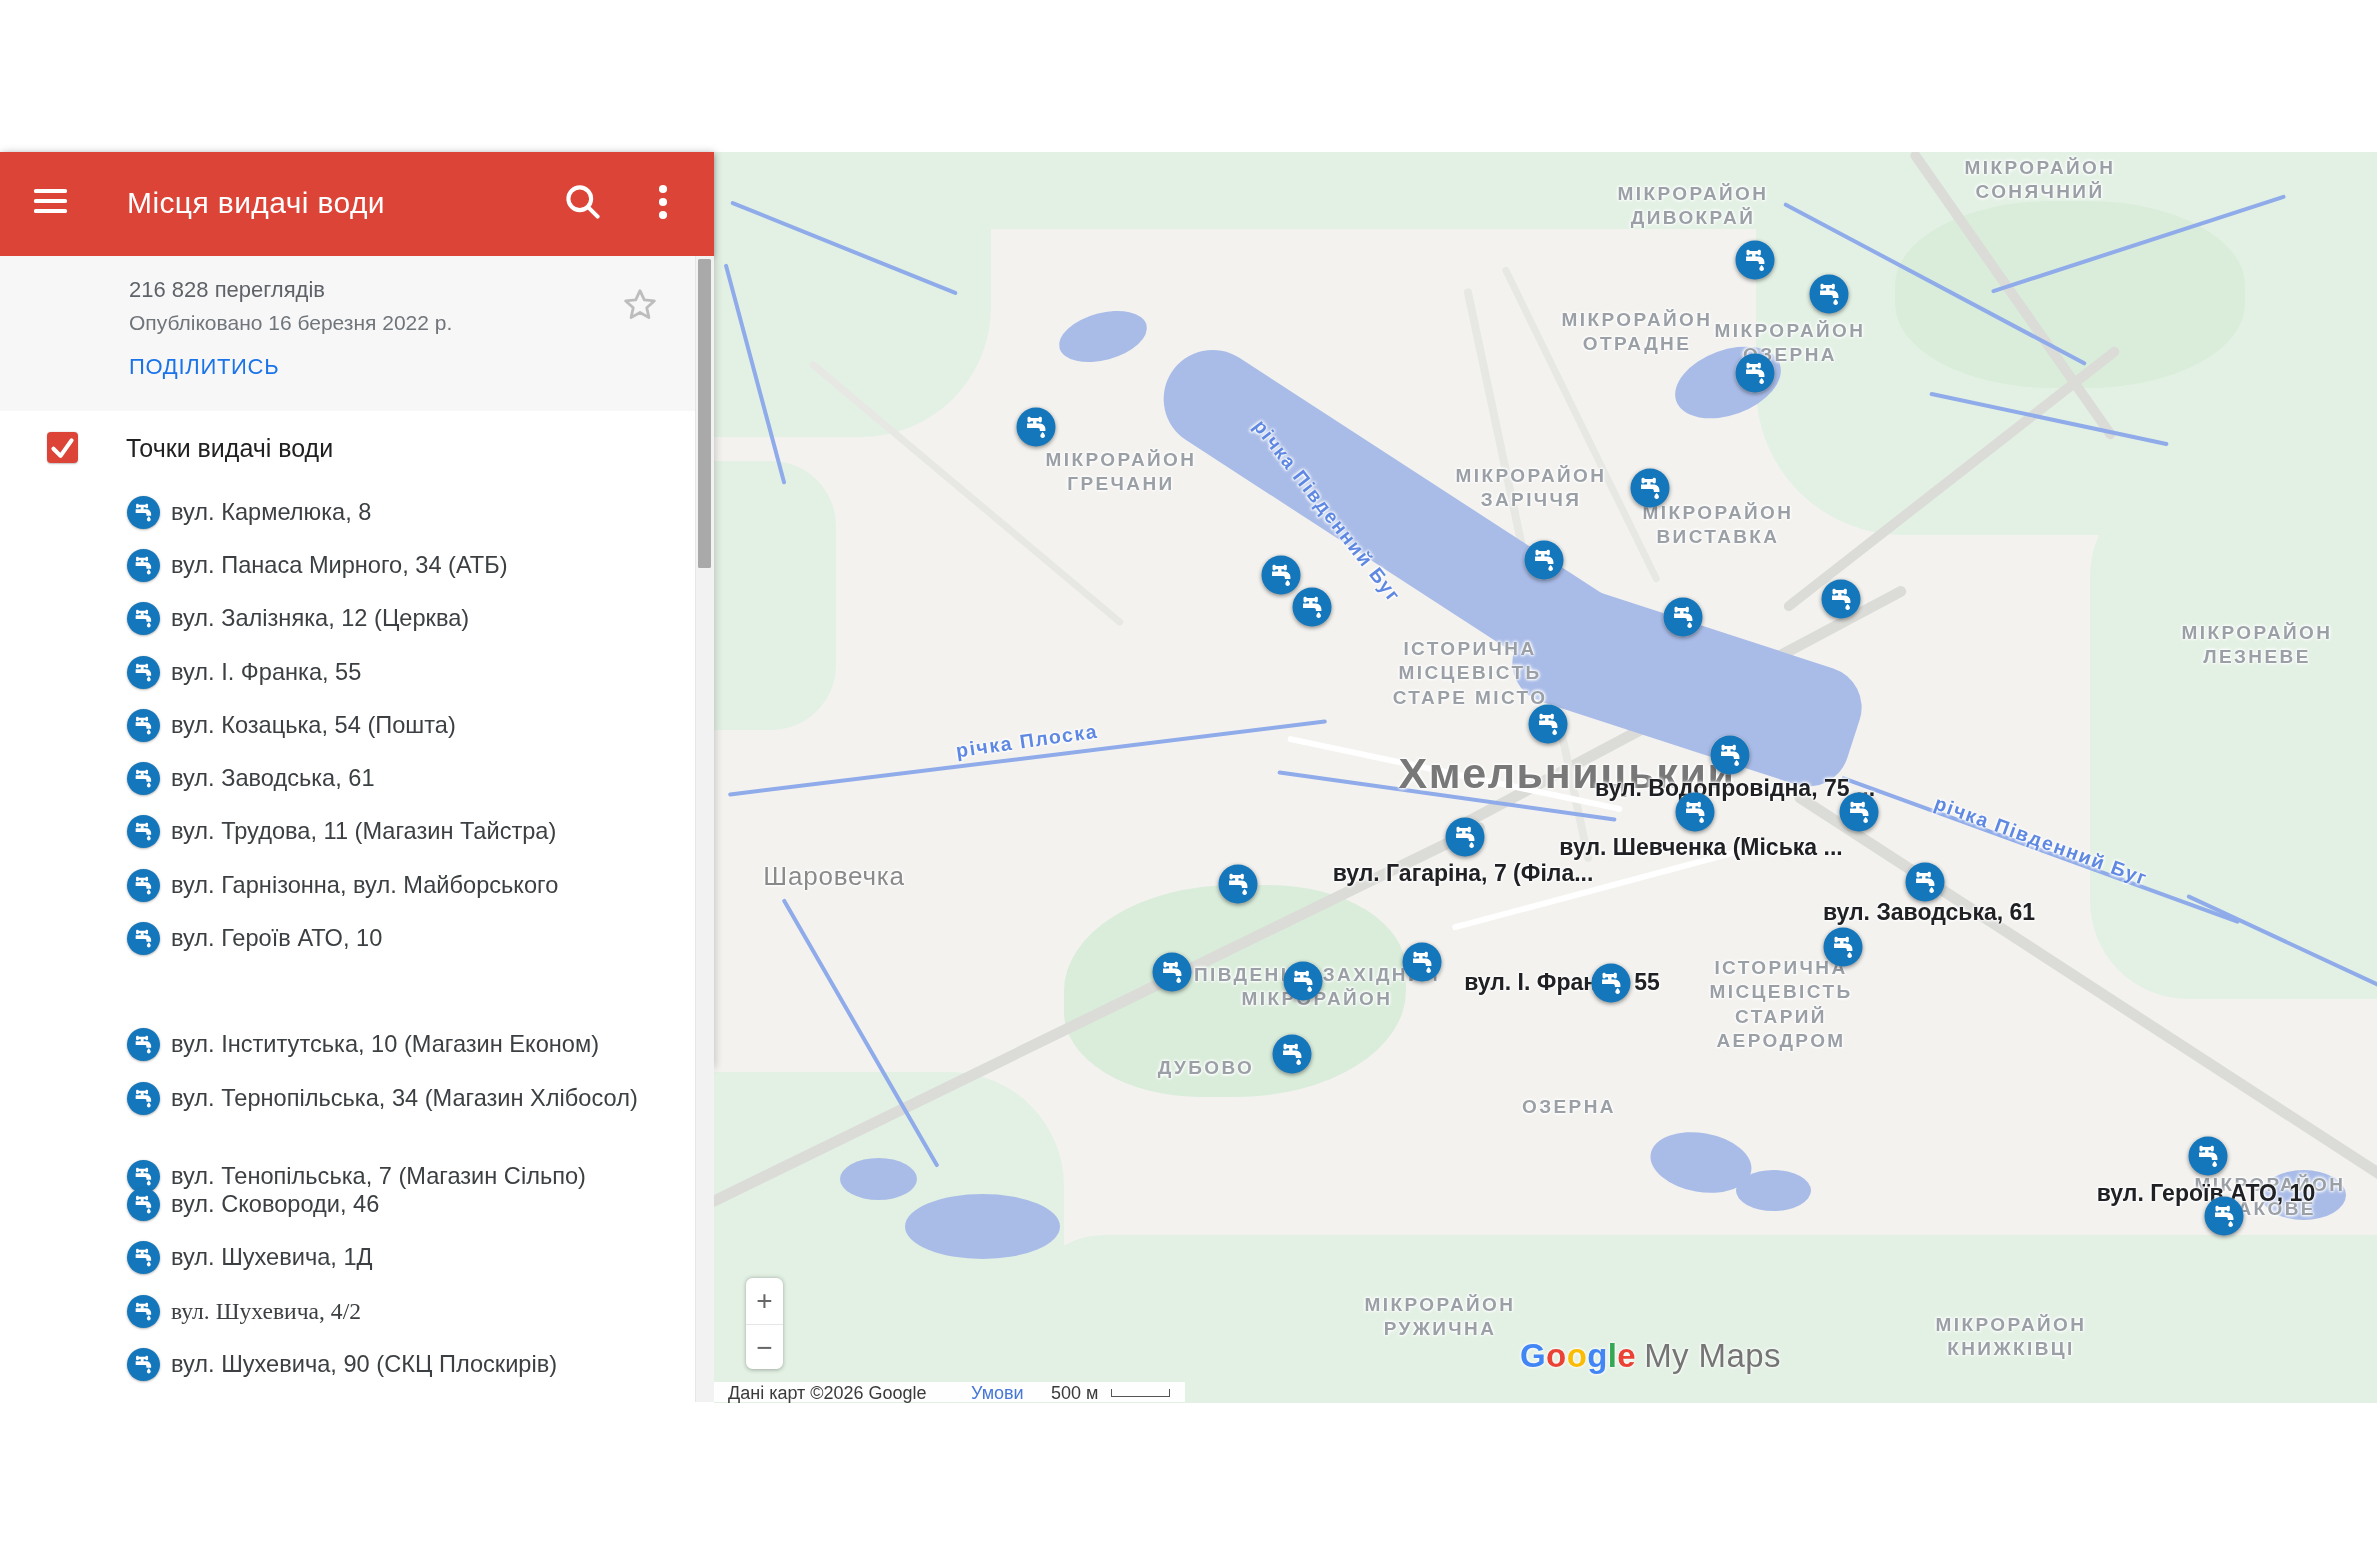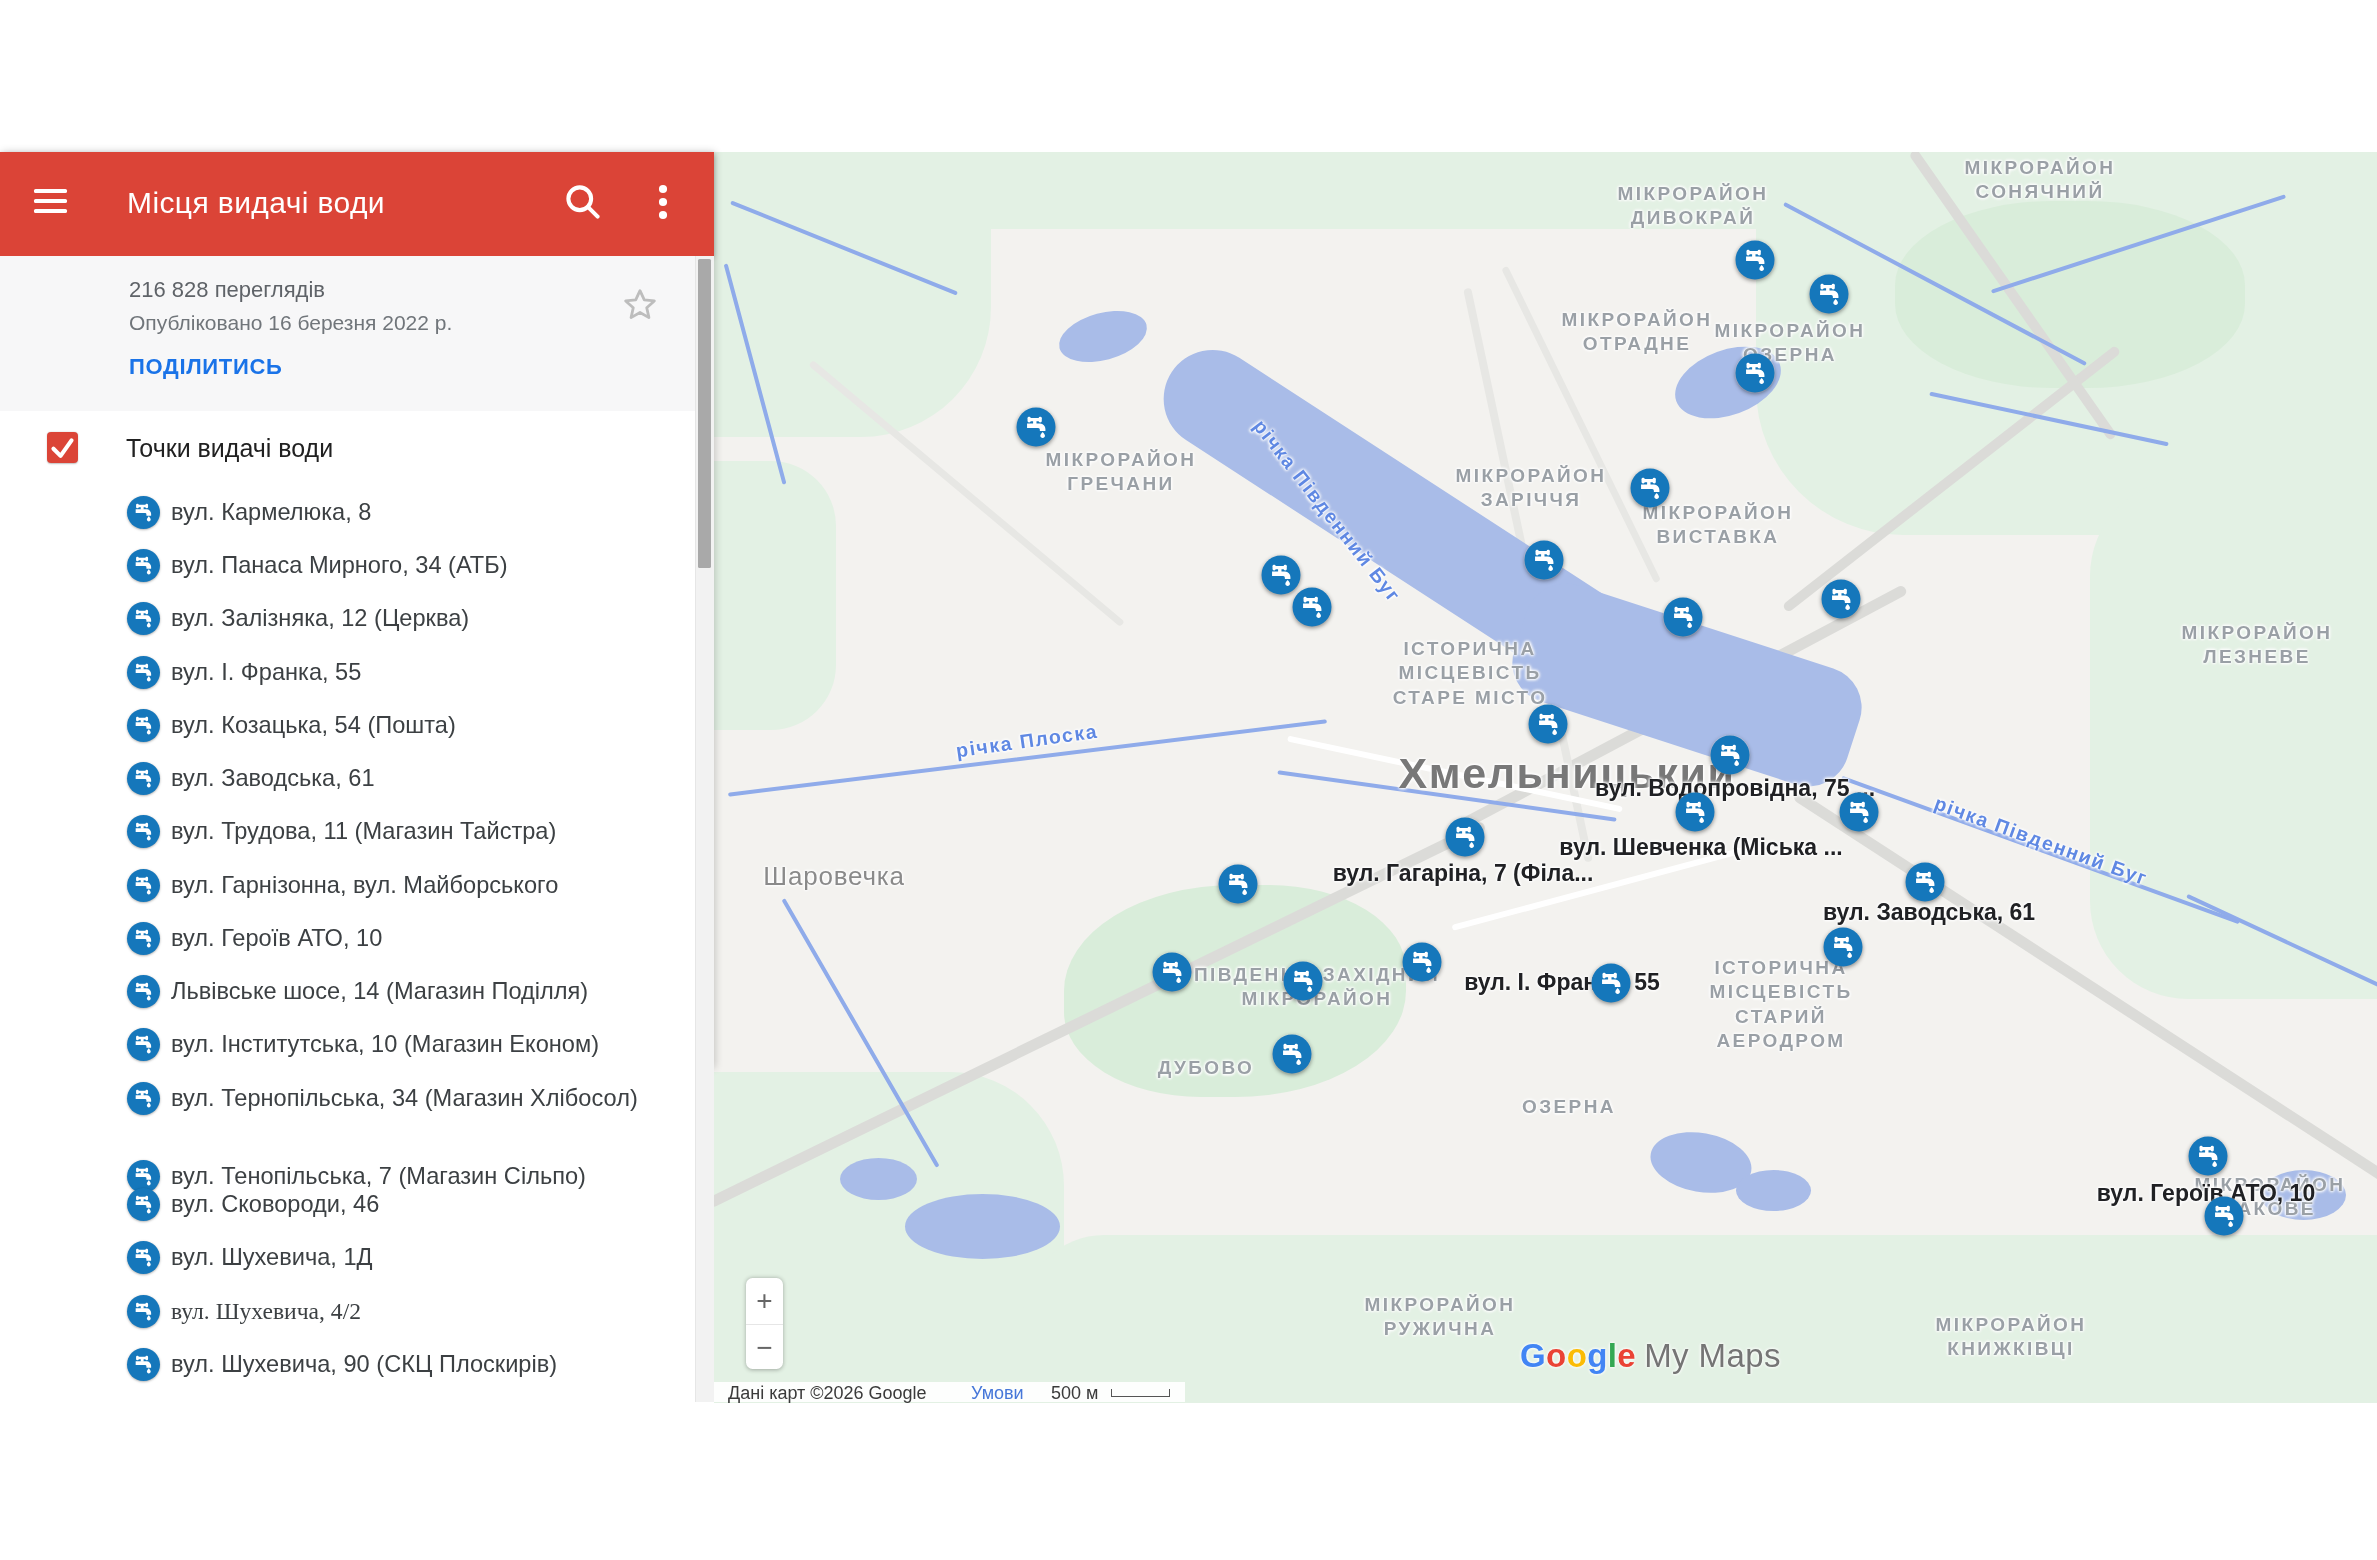--- a/index.html
+++ b/index.html
@@ -14,21 +14,21 @@
   #hamburger{position:absolute;left:34px;top:37px;width:33px;height:28px;cursor:pointer;}
   #hamburger div{width:33px;height:4.1px;background:#fff;border-radius:1.6px;margin-bottom:5.7px;}
   #sb-title{position:absolute;left:127px;top:34px;font-size:30px;color:#fff;font-weight:500;letter-spacing:0.4px;}
   .hdr-icon{position:absolute;top:24.4px;width:52px;height:52px;cursor:pointer;}
   #search-icon{left:557px;}
   #kebab-icon{left:637px;}
 
   #sb-meta{position:absolute;left:0;top:104px;width:696px;height:155px;background:#f7f7f8;border-bottom:0.8px solid #e3e3e3;}
   #views{position:absolute;left:129px;top:21px;font-size:22px;color:#5f6368;}
   #published{position:absolute;left:129px;top:55px;font-size:21px;color:#70757a;}
-  #share{position:absolute;left:129px;top:98px;font-size:22px;font-weight:700;letter-spacing:0.7px;color:#1a73e8;cursor:pointer;}
+  #share{position:absolute;left:129px;top:98px;font-size:22px;font-weight:400;letter-spacing:0.7px;color:#1a73e8;cursor:pointer;}
   #star{position:absolute;left:619px;top:28px;width:42px;height:42px;cursor:pointer;}
 
   #layer-row{position:absolute;left:0;top:259px;width:696px;height:75px;background:#fff;}
   #checkbox{position:absolute;left:47px;top:21px;width:31px;height:31px;background:#DB4437;border-radius:4.1px;cursor:pointer;
             box-shadow:0 0.8px 1.6px rgba(0,0,0,.25);}
   #layer-title{position:absolute;left:126px;top:23px;font-size:25px;font-weight:400;color:#212121;}
 
   #list{position:absolute;left:0;top:334px;width:696px;height:917px;background:#fff;}
   .list-item{position:absolute;left:0;width:696px;height:52px;cursor:pointer;}
   .li-icon{position:absolute;left:127px;top:9.8px;width:33px;height:33px;border-radius:50%;background:#1577bb;
@@ -257,35 +257,20 @@
                 <rect x="6.2" y="4.6" width="9.6" height="2.6" rx="1.2"></rect>
                 <rect x="5" y="3.6" width="2.6" height="4.6" rx="1.2"></rect>
                 <rect x="14.2" y="3.6" width="2.6" height="4.6" rx="1.2"></rect>
                 <rect x="9.6" y="6.4" width="2.8" height="3.2"></rect>
                 <path d="M4.6 9.2 h10.8 a4.4 4.4 0 0 1 4.4 4.4 v1.8 h-4.6 v-1.2 a1.4 1.4 0 0 0 -1.4 -1.4 H4.6 z"></path>
                 <path d="M17.5 21.2c-1.05 0-1.9-.85-1.9-1.9 0-1.3 1.9-3.2 1.9-3.2s1.9 1.9 1.9 3.2c0 1.05-.85 1.9-1.9 1.9z"></path>
               </g>
             </svg>
           </div>
           <div class="li-label">вул. Героїв АТО, 10</div>
-        </div>
-        <div class="list-item" style="top: 479px;">
-          <div class="li-icon">
-            <svg viewBox="0 0 24 24">
-              <g fill="#fff">
-                <rect x="6.2" y="4.6" width="9.6" height="2.6" rx="1.2"></rect>
-                <rect x="5" y="3.6" width="2.6" height="4.6" rx="1.2"></rect>
-                <rect x="14.2" y="3.6" width="2.6" height="4.6" rx="1.2"></rect>
-                <rect x="9.6" y="6.4" width="2.8" height="3.2"></rect>
-                <path d="M4.6 9.2 h10.8 a4.4 4.4 0 0 1 4.4 4.4 v1.8 h-4.6 v-1.2 a1.4 1.4 0 0 0 -1.4 -1.4 H4.6 z"></path>
-                <path d="M17.5 21.2c-1.05 0-1.9-.85-1.9-1.9 0-1.3 1.9-3.2 1.9-3.2s1.9 1.9 1.9 3.2c0 1.05-.85 1.9-1.9 1.9z"></path>
-              </g>
-            </svg>
-          </div>
-          <div class="li-label">Львівське шосе, 14 (Магазин Поділля)</div>
         </div>
         <div class="list-item" style="top: 532px;">
           <div class="li-icon">
             <svg viewBox="0 0 24 24">
               <g fill="#fff">
                 <rect x="6.2" y="4.6" width="9.6" height="2.6" rx="1.2"></rect>
                 <rect x="5" y="3.6" width="2.6" height="4.6" rx="1.2"></rect>
                 <rect x="14.2" y="3.6" width="2.6" height="4.6" rx="1.2"></rect>
                 <rect x="9.6" y="6.4" width="2.8" height="3.2"></rect>
                 <path d="M4.6 9.2 h10.8 a4.4 4.4 0 0 1 4.4 4.4 v1.8 h-4.6 v-1.2 a1.4 1.4 0 0 0 -1.4 -1.4 H4.6 z"></path>

